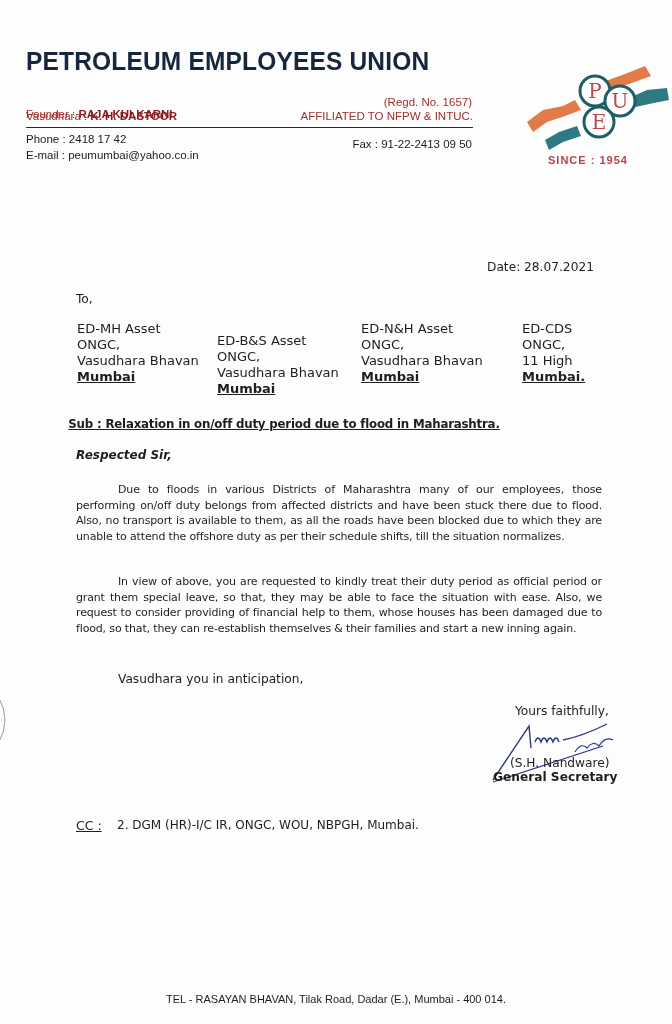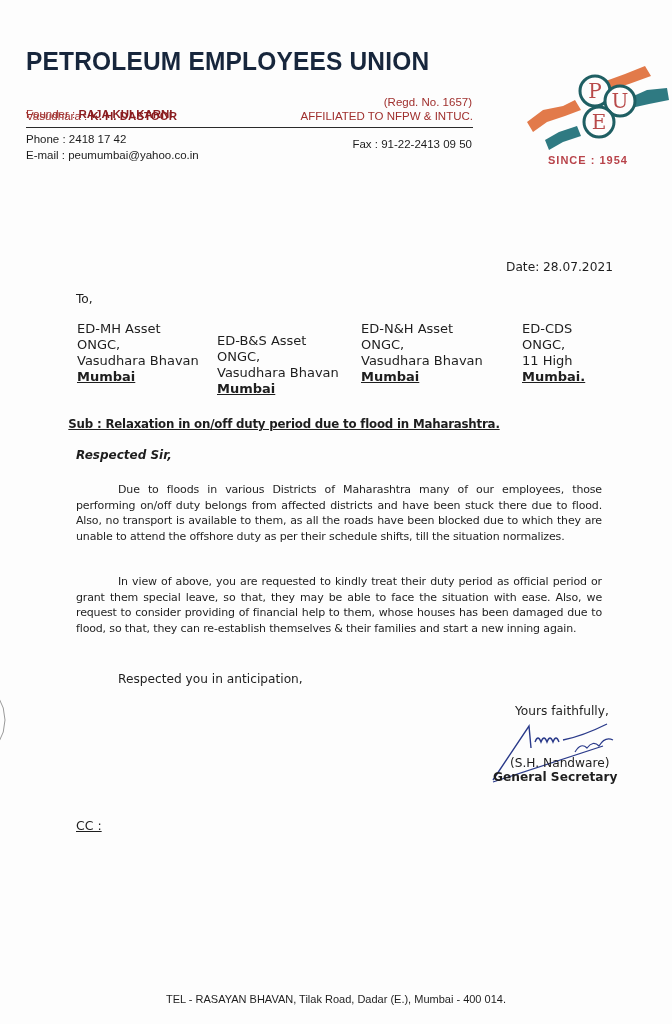--- a/index.html
+++ b/index.html
@@ -41,21 +41,21 @@
     .since {
       left: 548px; top: 154px;
       font-family: "Liberation Sans", sans-serif; font-weight: bold;
       font-size: 11px; color: #b8434a; letter-spacing: 1px;
     }
 
     .body-text {
       font-family: "DejaVu Sans", sans-serif;
       font-size: 12.2px; color: #1e1e1e;
     }
-    .date { left: 506px; top: 260px; }
+    .date { left: 487px; top: 260px; }
     .to { left: 76px; top: 292px; }
 
     .addr-col { top: 321px; line-height: 16px; font-size: 13px; }
     .addr-col div { white-space: nowrap; }
     .addr-col .city { font-weight: bold; text-decoration: underline; }
     .addr-1 { left: 77px; }
     .addr-2 { left: 217px; margin-top: 12px; }
     .addr-3 { left: 361px; }
     .addr-4 { left: 522px; }
 
@@ -163,37 +163,38 @@
   <div>11 High</div>
   <div class="city">Mumbai.</div>
 </div>
 
 <div class="abs body-text subject">Sub : Relaxation in on/off duty period due to flood in Maharashtra.</div>
 <div class="abs body-text salutation">Respected Sir,</div>
 
 <div class="abs body-text para para1">Due to floods in various Districts of Maharashtra many of our employees, those performing on/off duty belongs from affected districts and have been stuck there due to flood.  Also, no transport is available to them, as all the roads have been blocked due to which they are unable to attend the offshore duty as per their schedule shifts, till the situation normalizes.</div>
 <div class="abs body-text para para2">In view of above, you are requested to kindly treat their duty period as official period or grant them special leave, so that, they may be able to face the situation with ease. Also, we request to consider providing of  financial help to them, whose houses has been damaged due to flood, so that, they can re-establish themselves &amp; their families and start a new inning again.</div>
 
-<div class="abs body-text thanks">Respected you in anticipation,</div>
+<div class="abs body-text thanks">Vasudhara you in anticipation,</div>
 
 <div class="abs body-text yours">Yours faithfully,</div>
 <div class="abs signature">
   <svg width="140" height="70" viewBox="0 0 140 70">
     <path d="M8 62 L44 8 L46 30" fill="none" stroke="#2a3a8a" stroke-width="1.4"></path>
     <path d="M50 24 q3 -8 6 0 q3 -8 6 0 q3 -8 6 0 q3 -8 6 0" fill="none" stroke="#2a3a8a" stroke-width="1.4"></path>
     <path d="M78 22 q20 -4 44 -16" fill="none" stroke="#2a3a8a" stroke-width="1.3"></path>
     <path d="M90 34 q6 -10 12 -4 q6 -8 12 -2 q6 -10 14 -6" fill="none" stroke="#2a3a8a" stroke-width="1.2"></path>
     <path d="M8 64 L118 28" fill="none" stroke="#2a3a8a" stroke-width="1.2"></path>
   </svg>
 </div>
 <div class="abs body-text signatory">(S.H. Nandware)</div>
 <div class="abs body-text designation">General Secretary</div>
 
 <div class="abs body-text cc-label">CC :</div>
 <div class="abs body-text cc-list">
+  <div>2.  DGM (HR)-I/C IR, ONGC, WOU, NBPGH, Mumbai.</div>
 </div>
 
 <div class="abs footer">TEL - RASAYAN BHAVAN, Tilak Road, Dadar (E.), Mumbai - 400 014.</div>
 
 <div class="abs edge-mark">
   <svg width="22" height="52" viewBox="0 0 22 52">
     <path d="M6 2 q14 24 0 48" fill="none" stroke="#9a9a9a" stroke-width="1"></path>
   </svg>
 </div>
 

